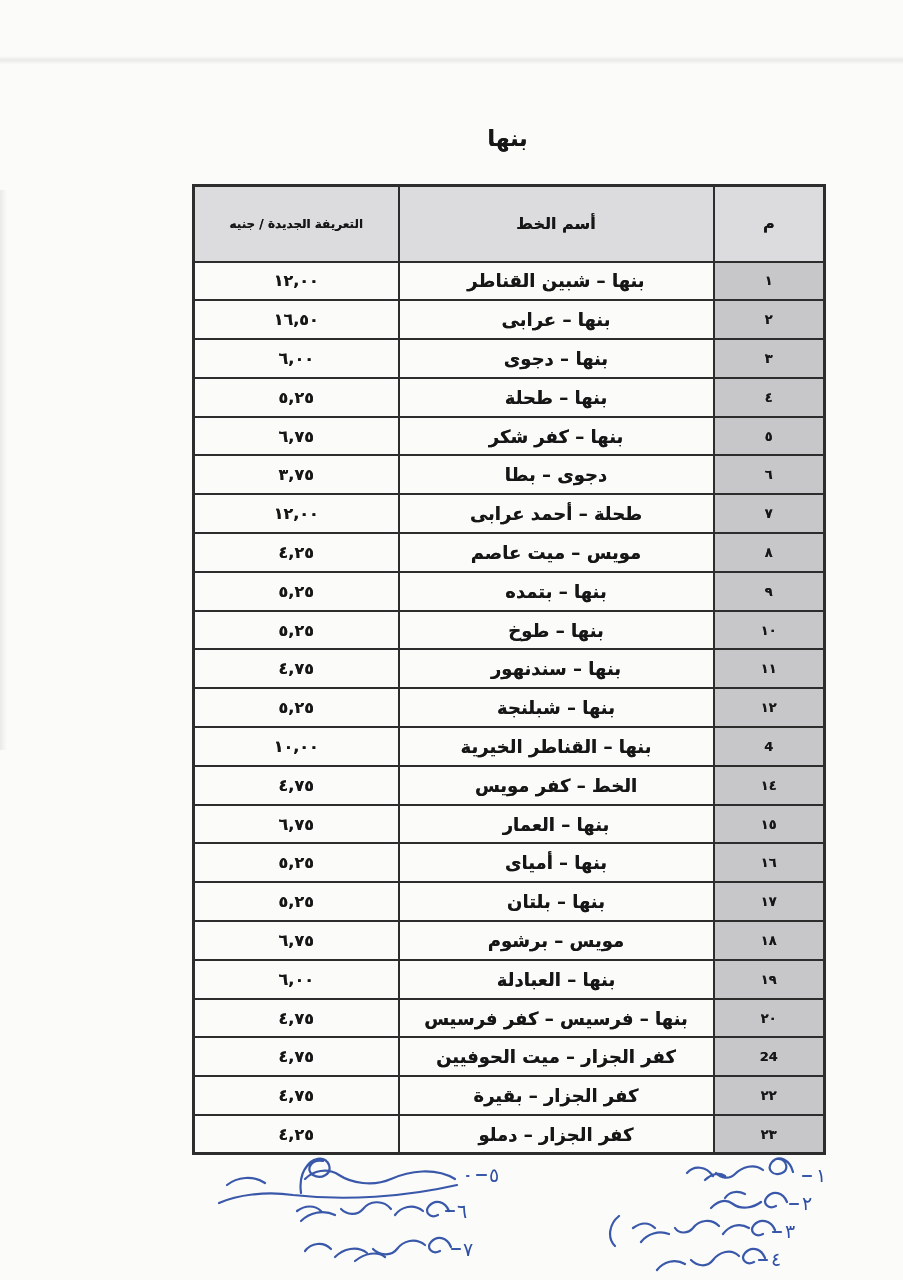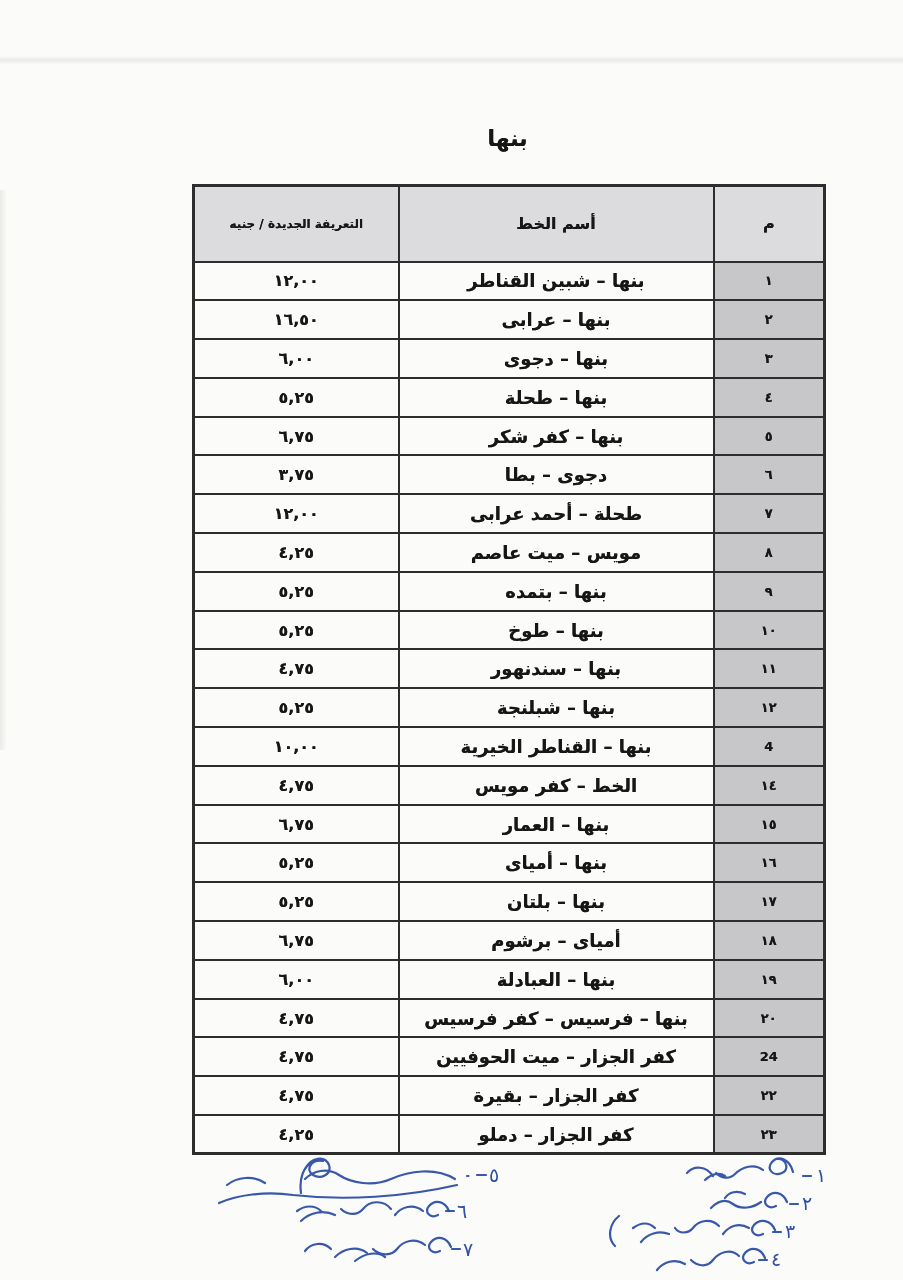--- a/index.html
+++ b/index.html
@@ -182,21 +182,21 @@
     </tr>
 
     <tr>
       <td class="no">١٧</td>
       <td class="name">بنها – بلتان</td>
       <td class="fare">٥,٢٥</td>
     </tr>
 
     <tr>
       <td class="no">١٨</td>
-      <td class="name">أمياى – برشوم</td>
+      <td class="name">مويس – برشوم</td>
       <td class="fare">٦,٧٥</td>
     </tr>
 
     <tr>
       <td class="no">١٩</td>
       <td class="name">بنها – العبادلة</td>
       <td class="fare">٦,٠٠</td>
     </tr>
 
     <tr>

